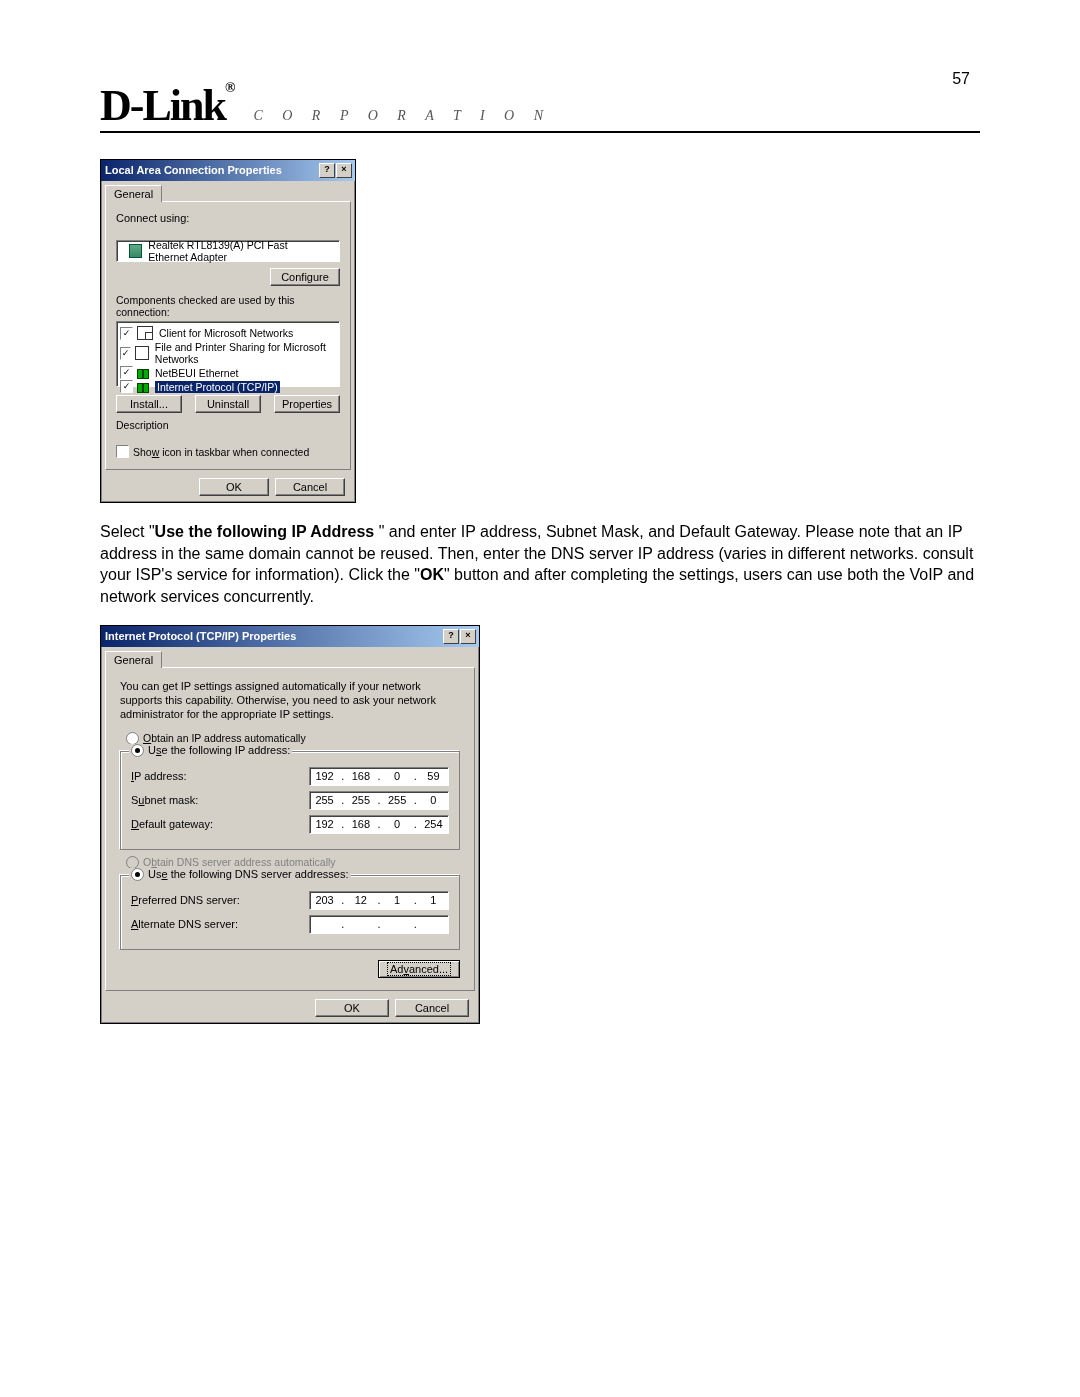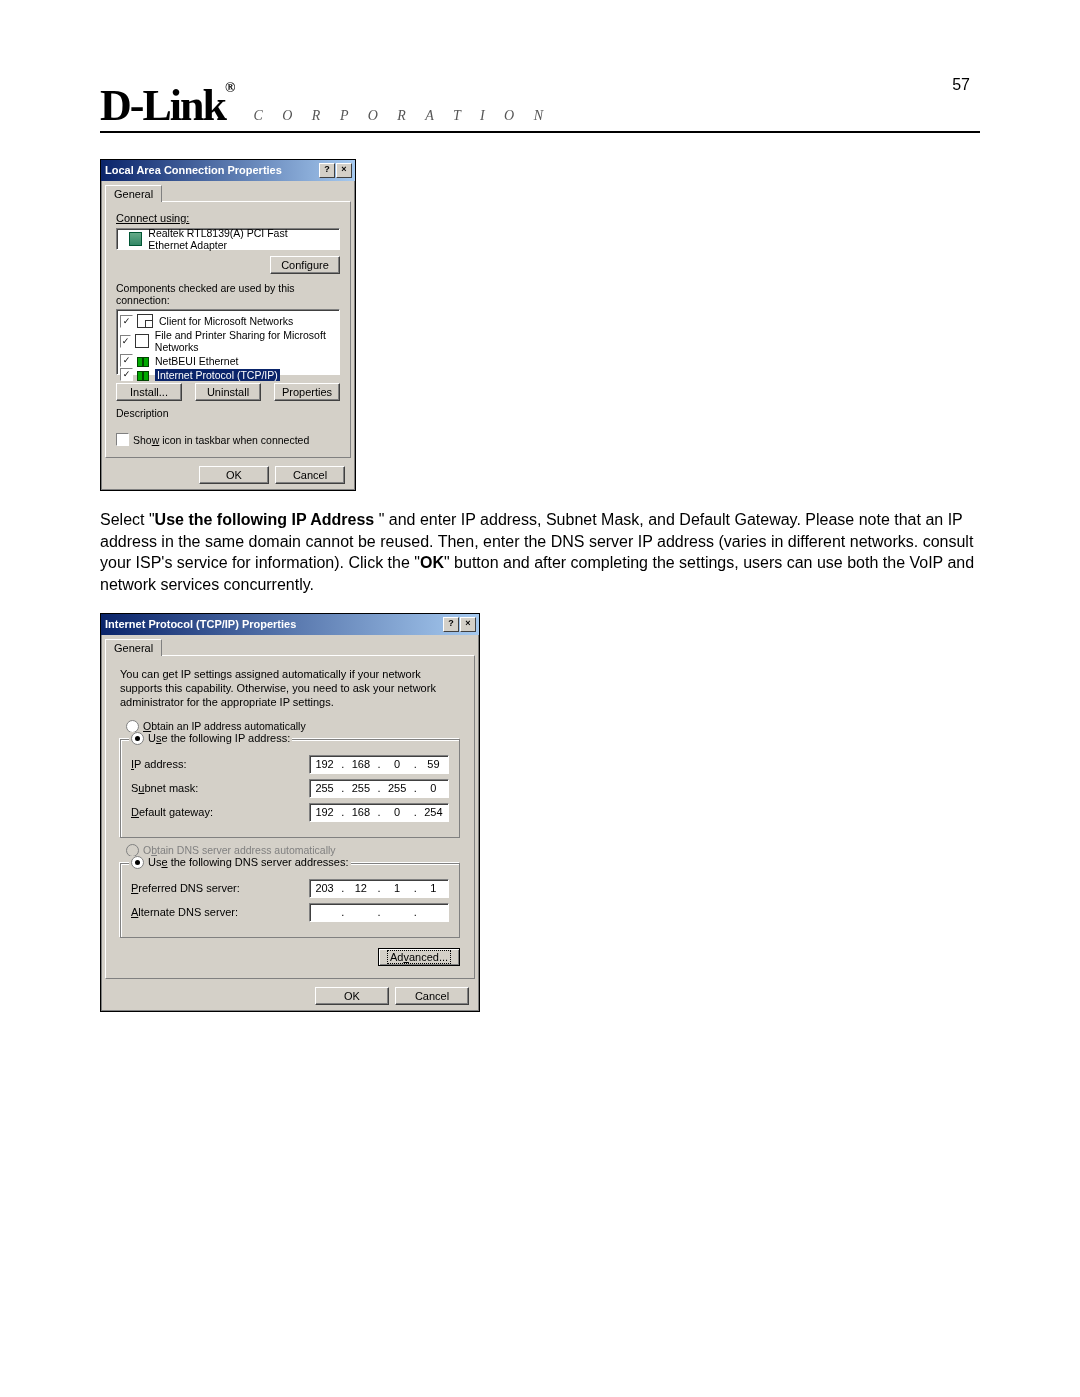--- a/index.html
+++ b/index.html
@@ -10,21 +10,21 @@
     width: 1080px;
   }
   .page {
     width: 1080px;
     padding: 60px 100px 60px 100px;
     box-sizing: border-box;
     position: relative;
   }
   .page-num {
     position: absolute;
-    top: 76px;
+    top: 70px;
     right: 110px;
     font-size: 16px;
   }
   .header {
     margin-top: 20px;
     border-bottom: 2px solid #000;
   }
   .logo-row {
     display: flex;
     align-items: baseline;
@@ -268,21 +268,21 @@
         <div class="title-buttons">
           <div class="title-btn">?</div>
           <div class="title-btn">×</div>
         </div>
       </div>
       <div class="dlg-body">
         <div class="tab-strip">
           <div class="tab">General</div>
         </div>
         <div class="tab-panel">
-          <div style="margin-bottom:4px;text-decoration:underline;">Connect using:</div>
+          <div style="margin-bottom:16px;">Connect using:</div>
           <div class="sunken" style="display:flex;align-items:center;gap:4px;height:16px;">
             <span class="icon-sm icon-nic"></span>
             <span style="font-size:10.5px;">Realtek RTL8139(A) PCI Fast Ethernet Adapter</span>
           </div>
           <div class="btn-row" style="padding:6px 0 8px 0;">
             <div class="win-btn"><span class="ul-first">Configure</span></div>
           </div>
           <div style="font-size:10.5px;margin-bottom:3px;">Components checked are used by this connection:</div>
           <div class="sunken" style="background:#fff;padding:3px;height:58px;">
             <div class="chk">

